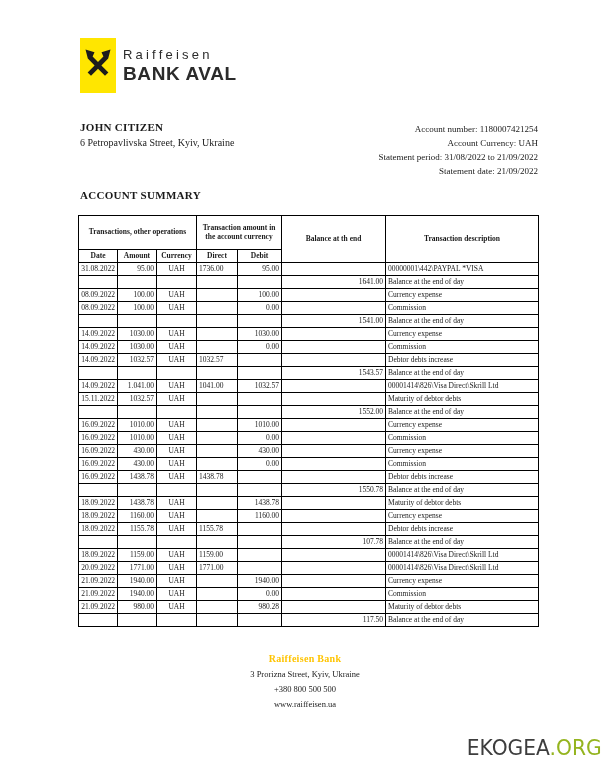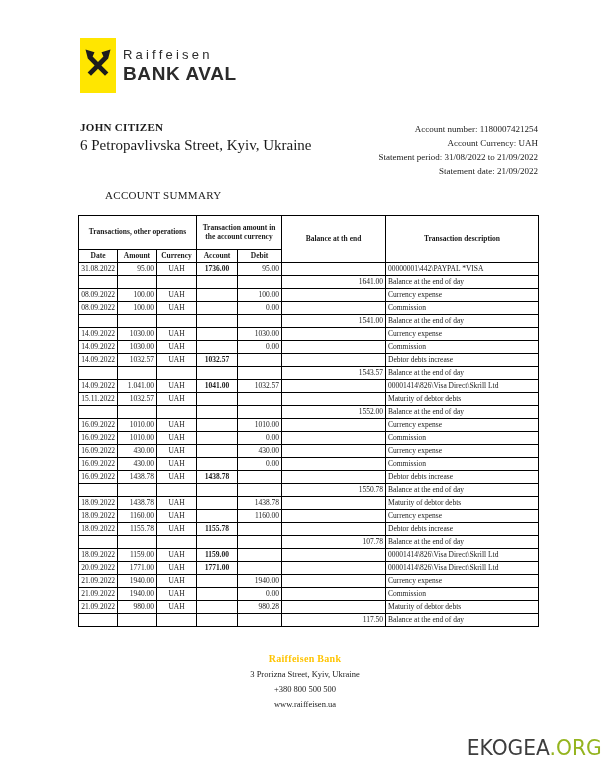--- a/index.html
+++ b/index.html
@@ -17,25 +17,25 @@
   
   .logo { position: absolute; left: 80px; top: 38px; display: flex; align-items: center; }
   .logo-mark { display: block; }
   .logo-text { margin-left: 7px; font-family: "Liberation Sans", sans-serif; color: #2b2b2b; }
   .logo-top { font-size: 13px; font-weight: 400; letter-spacing: 3.2px; color: #2b2b2b; }
   .logo-bottom { font-size: 19px; font-weight: 700; letter-spacing: 0.6px; margin-top: 1px; color: #2b2b2b; }
 
   
   .customer { position: absolute; left: 80px; top: 121px; }
   .customer-name { font-size: 11px; font-weight: 700; letter-spacing: 0.3px; }
-  .customer-address { font-size: 15px; margin-top: 4px; }
+  .customer-address { font-size: 10px; margin-top: 4px; }
   .account-block { position: absolute; right: 72px; top: 122px; text-align: right; font-size: 9px; line-height: 14px; }
 
   
-  .section-title { position: absolute; left: 80px; top: 189px; font-size: 11px; font-weight: 400; letter-spacing: 0.3px; margin-left: 25px; }
+  .section-title { position: absolute; left: 80px; top: 189px; font-size: 11px; font-weight: 700; letter-spacing: 0.3px; }
 
   
   .tbl-wrap { position: absolute; left: 78px; top: 215px; }
   table.data-table {
     border-collapse: collapse;
     table-layout: fixed;
     width: 460px;
     border: 1.5px solid #000;
   }
   .data-table th, .data-table td {
@@ -45,21 +45,21 @@
     overflow: hidden;
     white-space: nowrap;
   }
   .data-table th { font-weight: 700; text-align: center; padding: 1px 2px; }
   .data-table tr.gh-row th { height: 34px; white-space: normal; }
   .data-table tr.sub-row th { height: 13px; }
   .data-table td { height: 13px; padding: 0 2px; }
   .data-table td.c0 { text-align: center; }
   .data-table td.c1 { text-align: right; }
   .data-table td.c2 { text-align: center; }
-  .data-table td.c3 { text-align: center; font-weight: bold; }
+  .data-table td.c3 { text-align: left; }
   .data-table td.c4 { text-align: right; }
   .data-table td.c5 { text-align: right; }
   .data-table td.c6 { text-align: left; }
 
   
   .footer { position: absolute; left: 0; top: 653px; width: 610px; text-align: center; }
   .footer-bank { font-size: 10px; font-weight: 700; color: #ffc400; letter-spacing: 0.3px; }
   .footer-line { font-size: 8.5px; margin-top: 5px; color: #222; }
 
   
@@ -121,21 +121,21 @@
         <tr class="gh-row">
           <th colspan="3">Transactions, other operations</th>
           <th colspan="2">Transaction amount in the account currency</th>
           <th rowspan="2">Balance at th end</th>
           <th rowspan="2">Transaction description</th>
         </tr>
         <tr class="sub-row">
           <th>Date</th>
           <th>Amount</th>
           <th>Currency</th>
-          <th>Account</th>
+          <th>Direct</th>
           <th>Debit</th>
         </tr>
       </thead>
       <tbody>
           <tr>
             <td class="c0">31.08.2022</td>
             <td class="c1">95.00</td>
             <td class="c2">UAH</td>
             <td class="c3">1736.00</td>
             <td class="c4">95.00</td>

